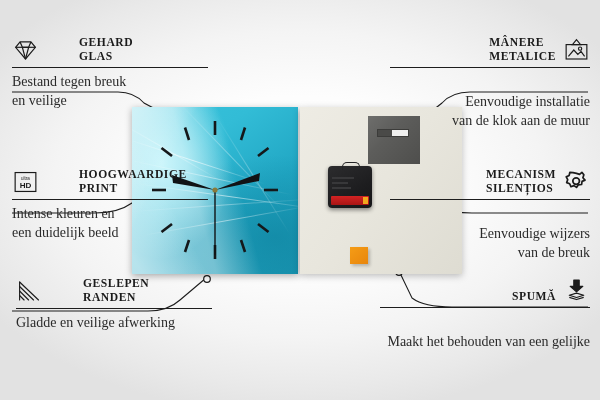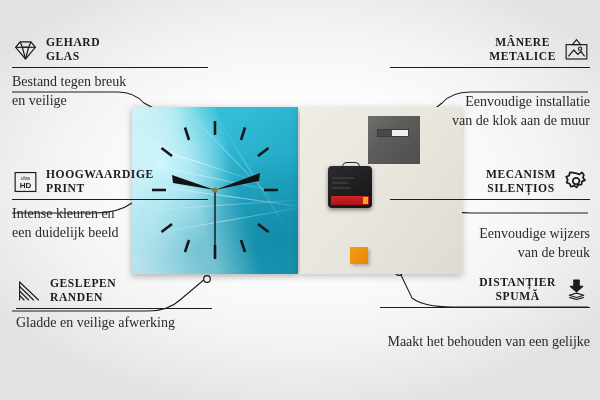--- a/index.html
+++ b/index.html
@@ -14,22 +14,23 @@
       radial-gradient(ellipse 62% 58% at 50% 46%, #ffffff 0%, #fdfdfd 38%, #f4f4f4 66%, #e9e9e9 88%, #e2e2e2 100%);
   }
   
   .feat{position:absolute;width:196px;}
   .feat .head{display:flex;align-items:center;gap:7px;}
   .feat.right .head{flex-direction:row-reverse;}
   .feat .title{
     font-size:11.6px;font-weight:700;line-height:1.18;
     letter-spacing:.55px;color:#1b1b1b;text-transform:uppercase;
     font-family:"Liberation Serif", serif;
-  }
-  .feat.right .title{text-align:center;}
+    margin-left:33px;
+  }
+  .feat.right .title{text-align:left;}
   .feat .rule{border:0;border-top:1.1px solid #1d1d1d;margin:4px 0 4px 0;width:100%;}
   .feat .desc{
     font-size:14px;line-height:1.36;color:#2a2a2a;
     font-family:"Liberation Serif", serif;
   }
   .feat.right .desc{text-align:right;margin-top:24px;}
   .ico{flex:0 0 auto;width:27px;height:24px;display:block;}
   .ico svg{display:block;width:100%;height:100%;}
 
   
@@ -282,21 +283,21 @@
       <span class="ico">
         <svg viewBox="0 0 30 26">
             <g fill="none" stroke="#1b1b1b" stroke-width="1.3" stroke-linejoin="round">
           <path d="M12 2 h6 v7 h4 l-7 6 -7-6 h4 Z" fill="#1b1b1b"></path>
           <path d="M15 16.5 l8 2.4 -8 2.4 -8-2.4 Z"></path>
           <path d="M7 21.2 l8 2.4 8-2.4"></path>
         </g>
           </svg>
       </span>
       <span class="title">
-        <span>DISTANȚIER</span><br>
+        <br>
         <span>SPUMĂ</span>
       </span>
     </div>
     <hr class="rule">
     <div class="desc">
       <span>Maakt het behouden van een gelijke</span><br>
     </div>
   </div>
 
 </div>

